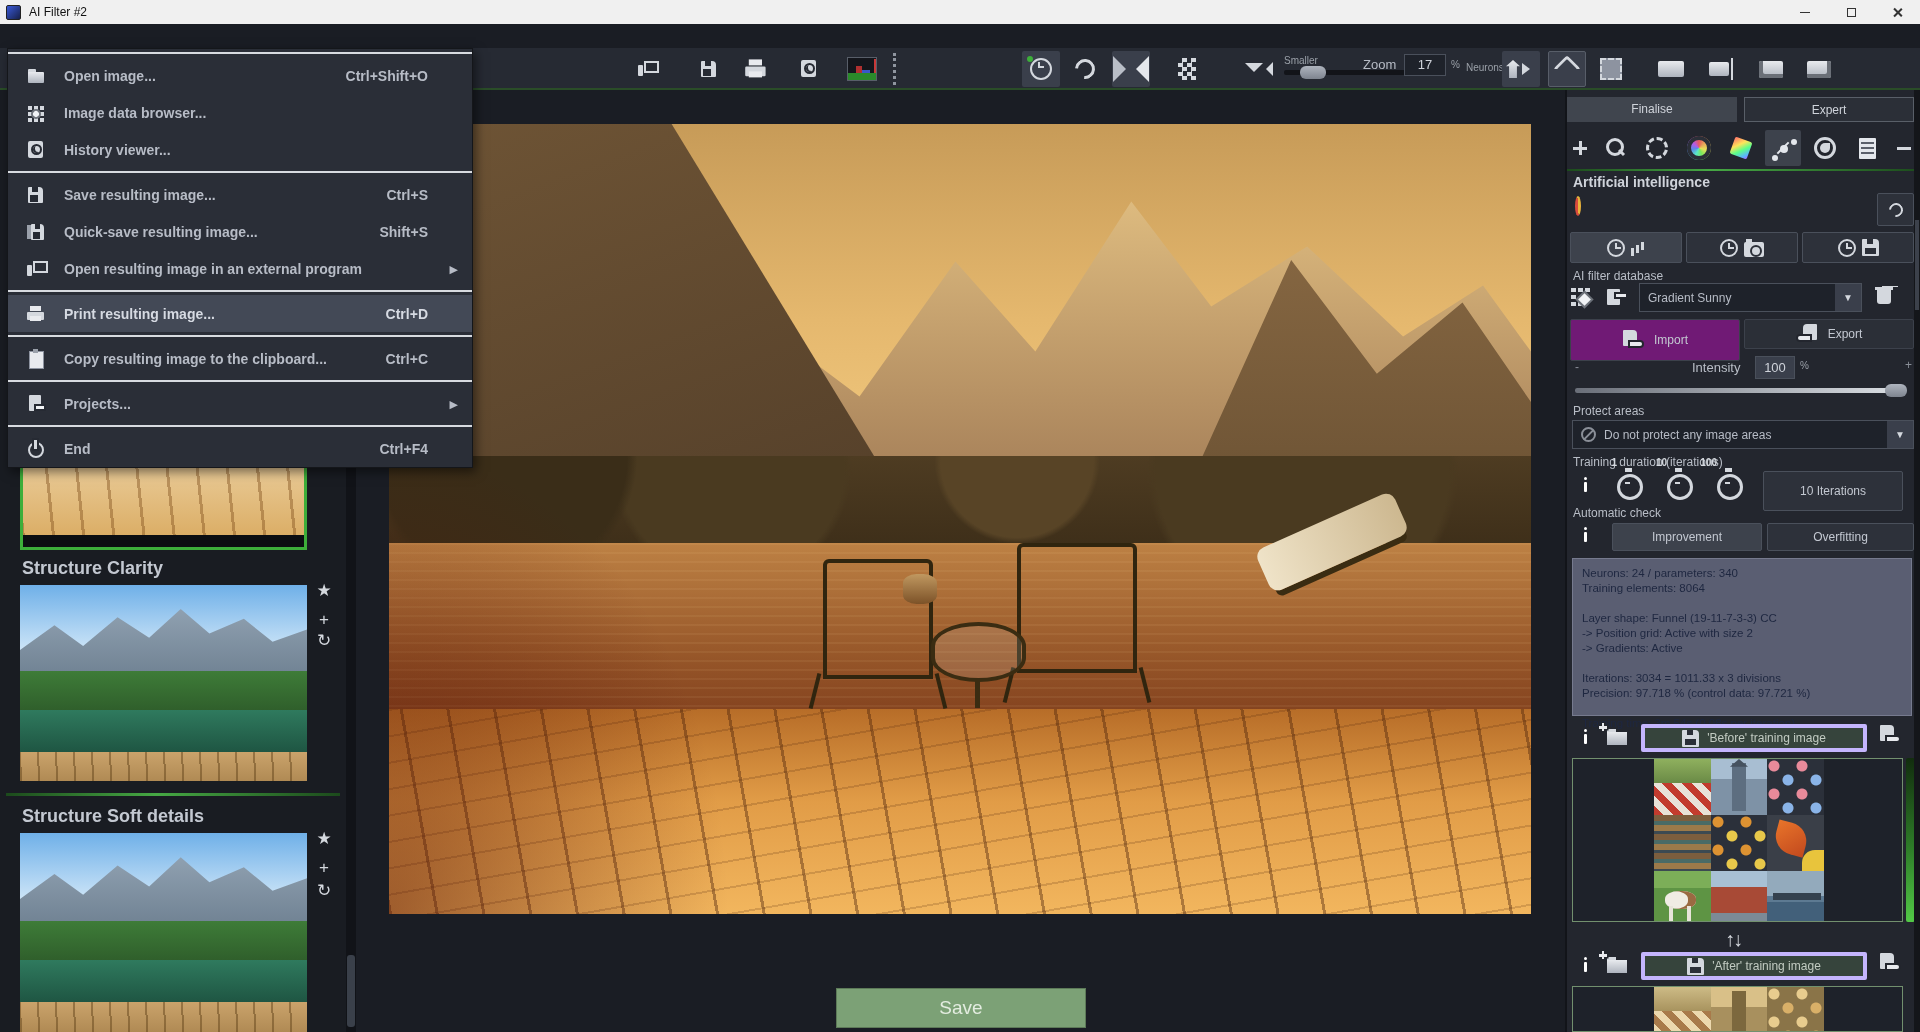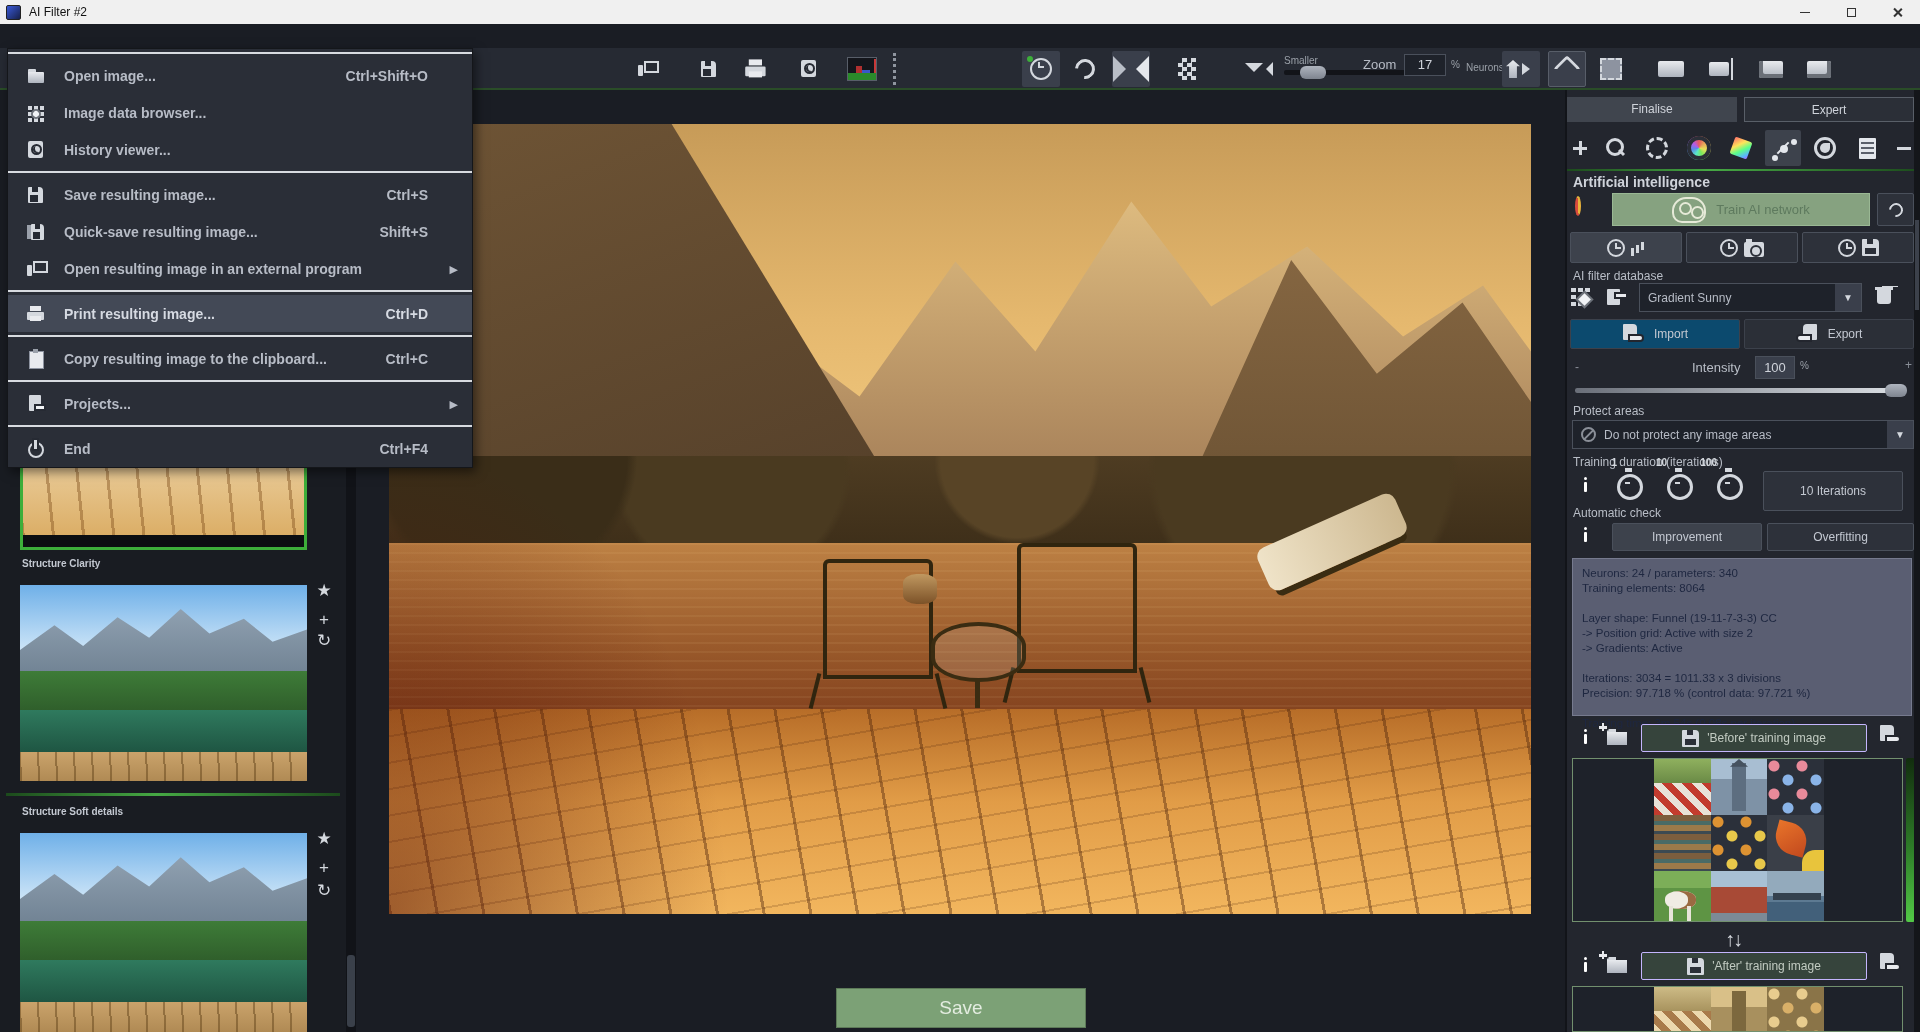--- a/index.html
+++ b/index.html
@@ -76,21 +76,21 @@
   .fm-item { position:relative; height:37px; display:flex; align-items:center; }
   .fm-item.hl { background:#434956; }
   .fm-icon { width:56px; display:flex; justify-content:center; }
   .fm-label { flex:1; font-size:14px; font-weight:bold; color:#b7bcc6; }
   .fm-short { font-size:14px; font-weight:bold; color:#b7bcc6; padding-right:44px; }
   .fm-sub { position:absolute; right:14px; top:13px; font-size:11px; color:#b7bcc6; }
   .fm-sep { height:2px; background:#d8dbe0; margin:3px 0; }
 
   
   .sidebar { position:absolute; left:0; top:90px; width:346px; height:942px; background:#191c22; }
-  .sb-label { position:absolute; left:22px; font-size:10px; font-weight:bold; color:#c3c8d1; }
+  .sb-label { position:absolute; left:22px; font-size:18px; font-weight:bold; color:#c3c8d1; }
   .thumb { position:absolute; left:20px; width:287px; overflow:hidden; background:#0c0e11; }
   .thumb.selgreen { border:3px solid #3dae3a; }
   .sb-ico { position:absolute; left:313px; width:22px; text-align:center; font-size:17px; color:#d4d8de; }
   .sb-divider { position:absolute; left:6px; width:334px; height:3px; background:linear-gradient(90deg,#1c4a1c,#46a844 45%,#1c4a1c); }
   .sb-scroll { position:absolute; left:346px; top:90px; width:10px; height:942px; background:#111318; }
   .sb-scroll .handle { position:absolute; left:1px; width:8px; background:#3a404a; border-radius:3px; }
 
   
   .t-sky { position:absolute; left:0; top:0; right:0; height:34%; background:linear-gradient(180deg,#6fb0e8,#cfe6f8); }
   .t-mtn { position:absolute; left:0; top:8%; right:0; height:42%; background:linear-gradient(180deg,#93a4b4,#6d7f90); clip-path:polygon(0 100%,0 60%,12% 30%,22% 55%,34% 20%,45% 45%,56% 10%,66% 40%,78% 22%,88% 50%,100% 35%,100% 100%); }
@@ -125,21 +125,21 @@
   
   .rpanel { position:absolute; left:1565px; top:90px; width:355px; height:942px; background:#23262e; border-left:2px solid #121419; font-size:12px; }
   .rp-tab { position:absolute; top:7px; height:25px; line-height:25px; text-align:center; font-size:12px; color:#cfd3da; }
   .rp-iconbtn { position:absolute; top:40px; width:36px; height:36px; border-radius:2px; display:flex; align-items:center; justify-content:center; }
   .rp-iconbtn.sel { background:#3d424c; }
   .greenline { position:absolute; left:0; width:355px; height:2px; background:linear-gradient(90deg,#1c4a1c,#46a844 40%,#1c4a1c); }
   .rp-label { position:absolute; left:6px; font-size:12px; color:#b9bec7; }
   .rp-title { position:absolute; left:6px; font-size:14px; font-weight:bold; color:#cfd3da; }
   .btn { position:absolute; background:#2d313a; border:1px solid #4a505b; color:#c3c8d1; display:flex; align-items:center; justify-content:center; font-size:12px; border-radius:2px; }
   .btn.lit { background:#3d424c; }
-  .btn.greenish { background:#36443c; border:1px solid #c4b5fd; color:#c2cbc2; gap:8px; }
+  .btn.greenish { background:#36443c; border:4px solid #c4b5fd; color:#c2cbc2; gap:8px; }
   .trainbtn { position:absolute; background:#86a280; border:1px solid #9ab894; color:#5e7a5e; display:flex; align-items:center; justify-content:center; gap:10px; font-size:13px; }
   .selectbox { position:absolute; background:#1e222a; border:1px solid #4a505b; display:flex; align-items:center; color:#b7bcc6; }
   .selectbox .sel-drop { position:absolute; right:0; top:0; bottom:0; width:26px; background:#3a3f4b; display:flex; align-items:center; justify-content:center; color:#d4d8de; font-size:10px; }
   .infocircle { position:relative; width:26px; height:26px; border-radius:50%; background:radial-gradient(circle at 35% 30%,#8fd4f4,#2a6ab8 70%,#1c4a8c); box-shadow:0 1px 2px rgba(0,0,0,.6); }
   .infocircle::before { content:""; position:absolute; left:11.5px; top:5px; width:3px; height:3px; background:#fff; border-radius:50%; }
   .infocircle::after { content:""; position:absolute; left:11.5px; top:10px; width:3px; height:10px; background:#fff; border-radius:1px; }
   .infobox { position:absolute; left:5px; width:340px; background:#5a5e72; border:1px solid #767a8e; color:#1e2740; font-size:11.5px; line-height:15px; padding:7px 9px; white-space:pre-wrap; }
   .collagebox { position:absolute; left:5px; width:331px; background:#1e222a; border:1px solid #72906e; overflow:hidden; }
   .collage { position:absolute; left:81px; top:0; width:170px; height:100%; display:grid; grid-template-columns:repeat(3,1fr); grid-auto-rows:56px; }
   .tile { position:relative; overflow:hidden; }
@@ -482,24 +482,20 @@
         <span class="i-doc"></span>
       </div>
     <div class="rp-iconbtn" style="left:324px;width:26px">
         <span class="plusminus"></span>
       </div>
 
     <div class="greenline" style="top:79px"></div>
     <div class="rp-title" style="top:84px">Artificial intelligence</div>
 
     <span class="abs" style="left:8px;top:109px"><span class="i-sync-color"></span></span>
-    <div class="trainbtn" style="left:45px;top:103px;width:258px;height:33px">
-      <span class="i-brain"></span>
-      <span>Train AI network</span>
-    </div>
     <div class="btn" style="left:310px;top:103px;width:37px;height:33px">
       <span style="display:inline-block;width:14px;height:14px;border:2.5px solid #d4d8de;border-left-color:transparent;border-radius:50%;transform:rotate(-40deg)"></span>
     </div>
 
     <div class="btn lit" style="left:3px;top:142px;width:112px;height:31px;gap:6px">
       <span class="i-clock"></span>
         <span class="i-bars"></span>
     </div>
     <div class="btn" style="left:119px;top:142px;width:112px;height:31px;gap:6px">
       <span class="i-clock"></span>
@@ -514,21 +510,21 @@
     <span class="abs" style="left:4px;top:196px"><span class="i-dbgrid"></span></span>
     <span class="abs" style="left:38px;top:196px"><span class="i-addpage"></span></span>
     <div class="selectbox" style="left:72px;top:193px;width:223px;height:29px">
       <span style="padding-left:8px">Gradient Sunny</span>
       <div class="sel-drop">
           <span class="caret">▼</span>
         </div>
     </div>
     <span class="abs" style="left:308px;top:195px"><span class="i-trash"></span></span>
 
-    <div class="btn" style="left:3px;top:229px;width:170px;height:30px;gap:10px;background:#0c4a6e;border-color:#3c414b">
+    <div class="btn" style="left:3px;top:229px;width:170px;height:42px;gap:10px;background:#701a75;border-color:#3c414b">
       <span class="i-impexp"></span>
       <span>Import</span>
     </div>
     <div class="btn" style="left:177px;top:229px;width:170px;height:30px;gap:10px;background:#2b2f37;border-color:#3c414b">
       <span class="i-impexp" style="transform:scaleX(-1)"></span>
       <span>Export</span>
     </div>
 
     <span class="abs" style="left:8px;top:270px;color:#8a8f98">-</span>
     <div class="rp-label" style="left:125px;top:270px;font-size:13px">Intensity</div>

